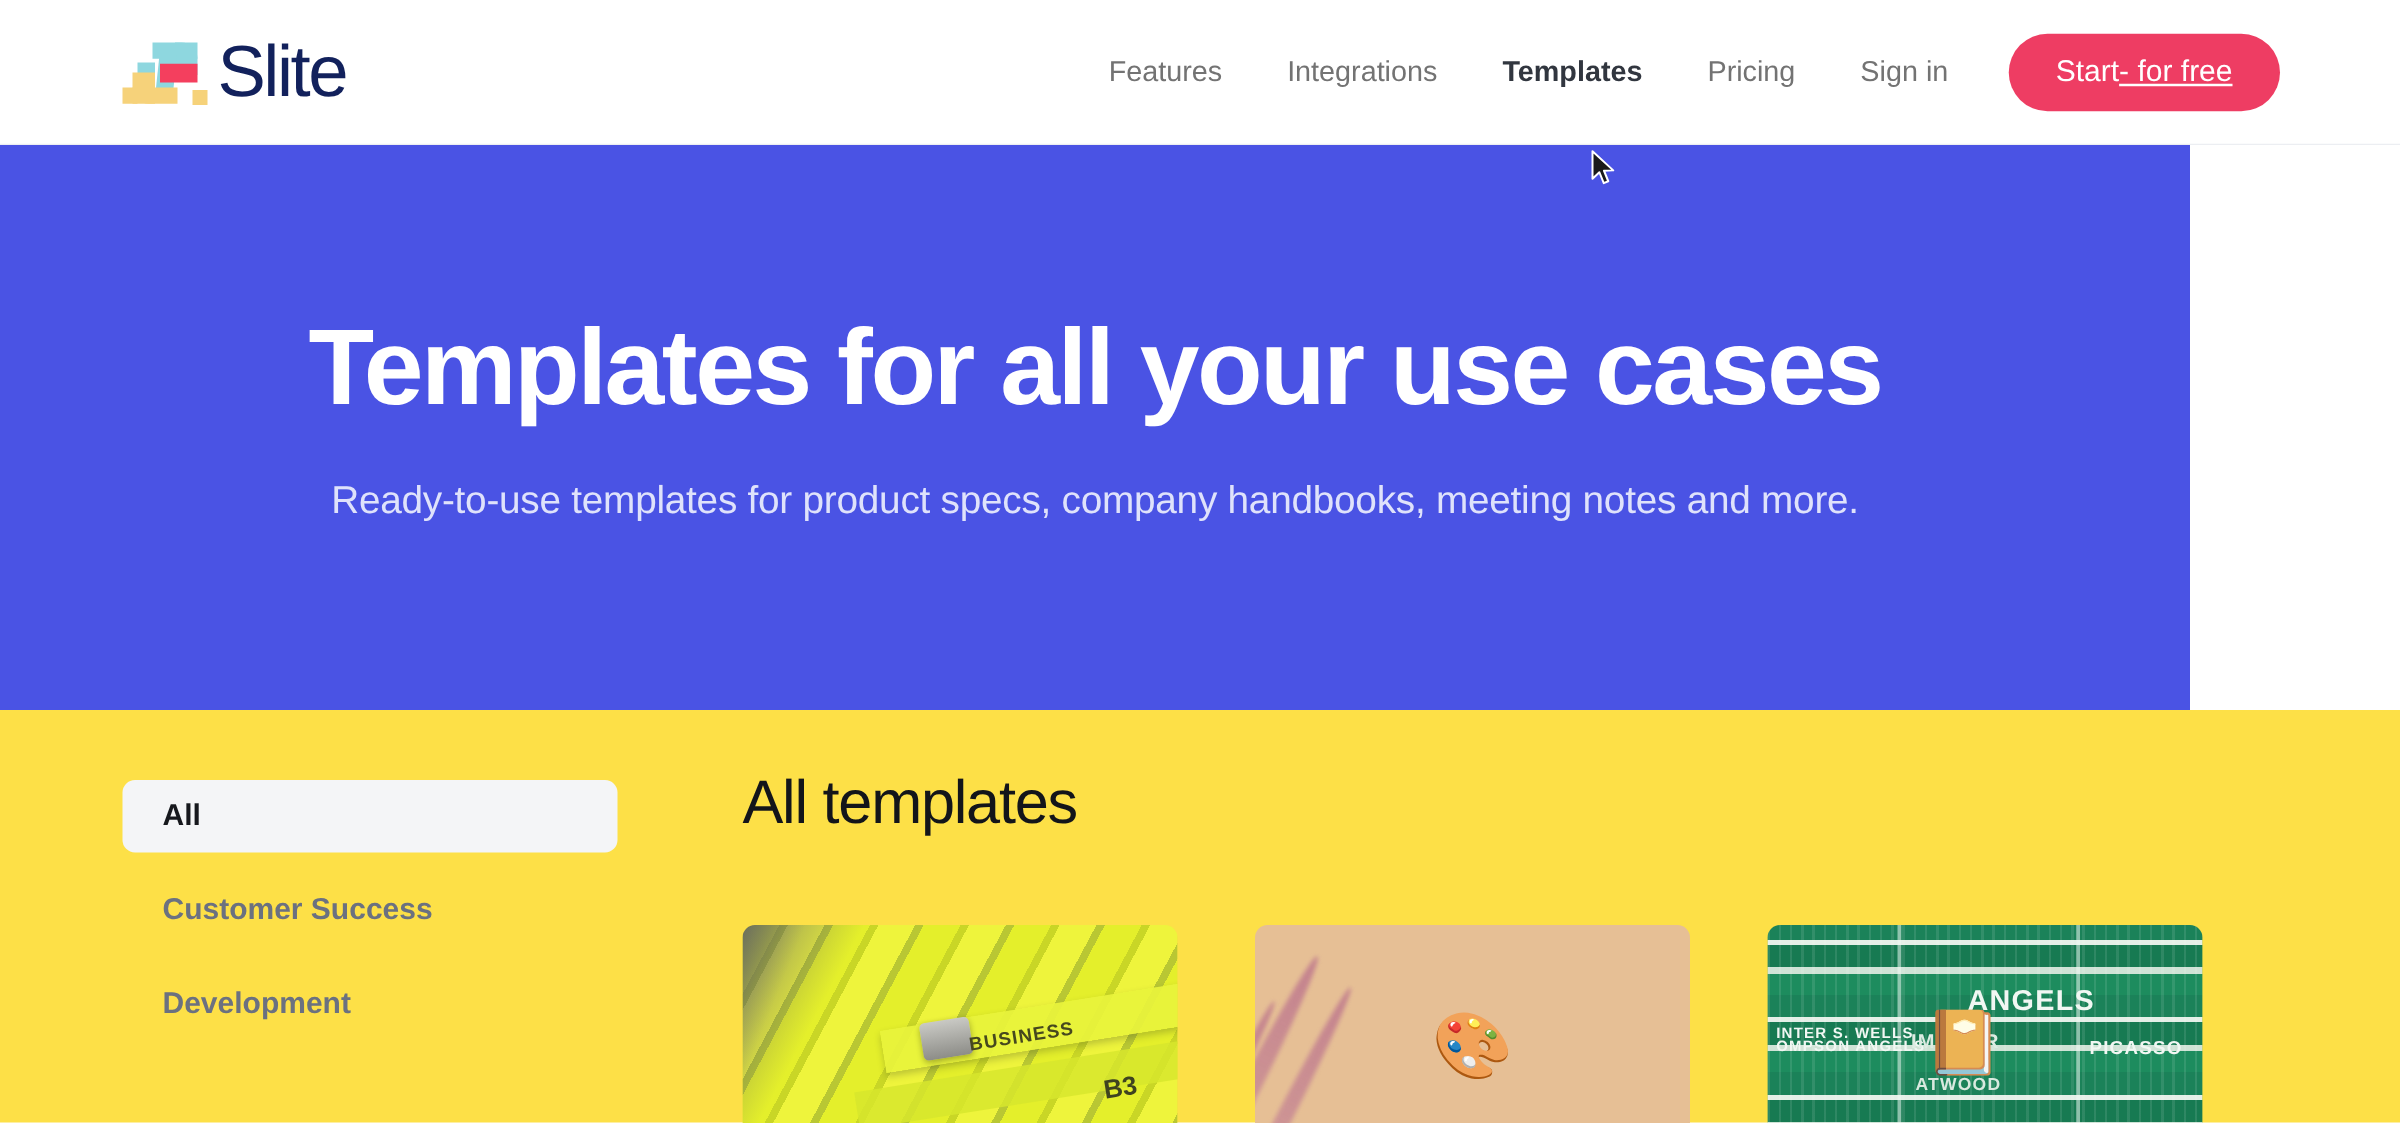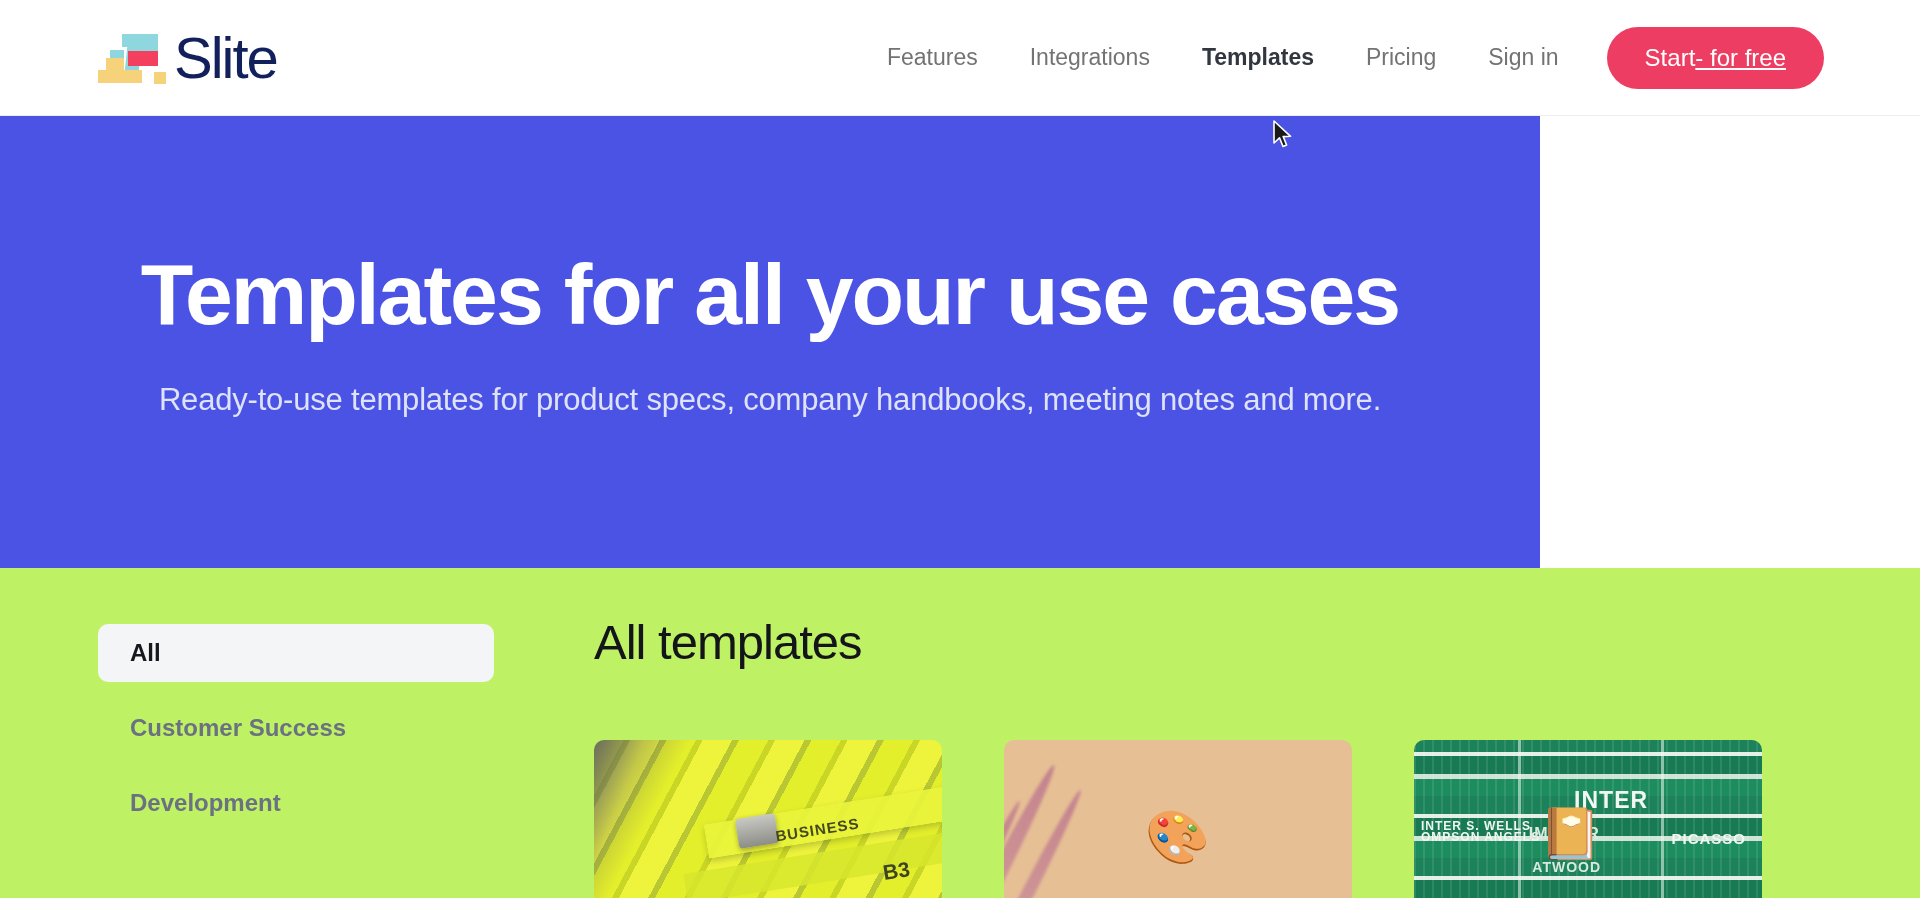--- a/index.html
+++ b/index.html
@@ -77,21 +77,21 @@
     cursor:pointer;
     white-space:nowrap;
     display:flex; align-items:center; gap:0;
   }
   .cta b { font-weight:400; }
   .cta .light { font-weight:400;text-decoration:underline; }
 
   
   .hero {
     position:absolute; top:116px; left:0;
-    width:1540px; height:452px;
+    width:1752px; height:452px;
     background:#4a53e4;
     display:flex; flex-direction:column;
     align-items:center; justify-content:center;
     text-align:center;
   }
   .hero-title {
     color:#ffffff;
     font-size:86px; font-weight:700;
     letter-spacing:-2px;
     line-height:1.08;
@@ -101,21 +101,21 @@
     color:#dfe2fb;
     font-size:31px; font-weight:400;
     margin-top:42px;
     letter-spacing:-0.2px;
   }
 
   
   .main {
     position:absolute; top:568px; left:0;
     width:1920px; height:330px;
-    background:#bef264;
+    background:#fde047;
   }
 
   .sidebar {
     position:absolute; left:98px; top:56px;
     width:396px;
   }
   .cat {
     display:flex; align-items:center;
     height:58px; padding:0 32px;
     border-radius:10px;
@@ -330,21 +330,21 @@
           <span class="palette-emoji">🎨</span>
         </div>
       </div>
 
       <div class="card">
         <div class="card-thumb thumb-books">
           <span class="shelf-col" style="left:30%"></span>
           <span class="shelf-col" style="left:71%"></span>
           <span class="bk-word bk-left1">INTER S. WELLS</span>
           <span class="bk-word bk-left2">OMPSON ANGELS</span>
-          <span class="bk-word bk-atwood">INTER</span>
+          <span class="bk-word bk-atwood">ANGELS</span>
           <span class="bk-word bk-miller">IMILLER</span>
           <span class="bk-word bk-manual">ATWOOD</span>
           <span class="bk-word bk-right1">PICASSO</span>
 
           <span class="book-emoji">📔</span>
         </div>
       </div>
 
     </div>
   </div>

